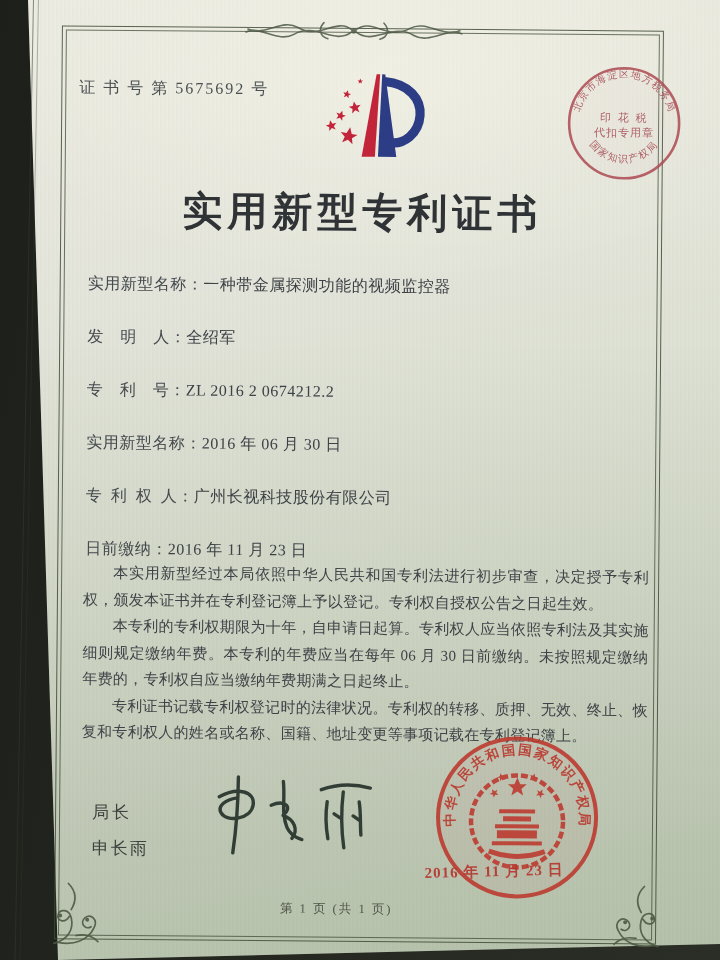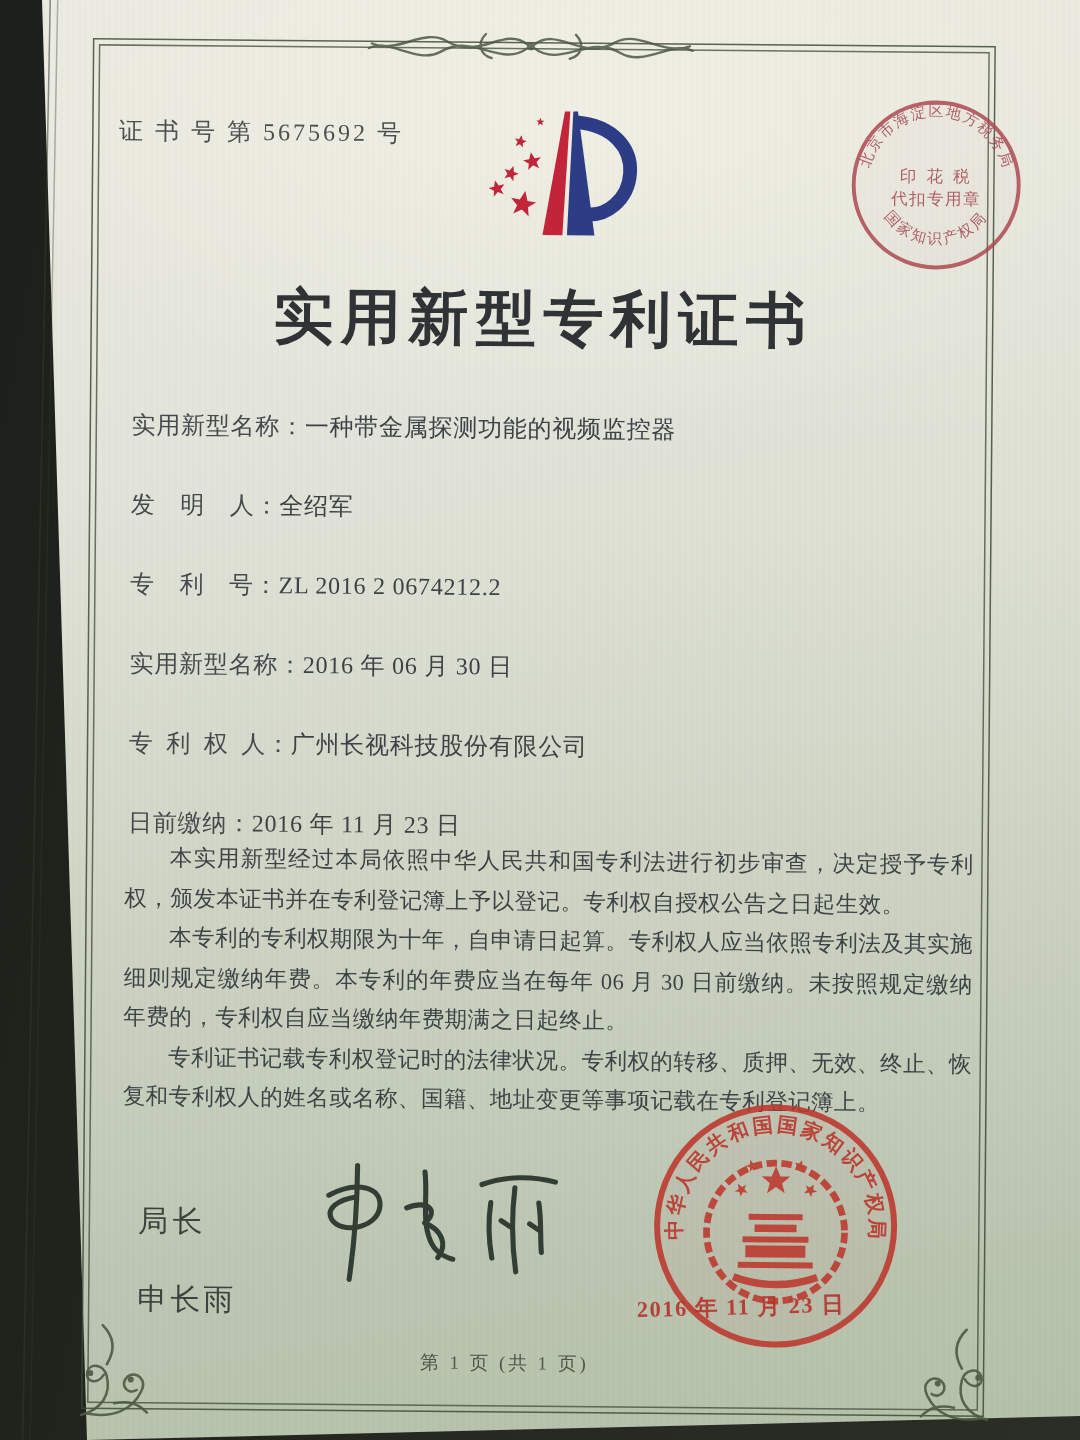--- a/index.html
+++ b/index.html
@@ -49,22 +49,22 @@
   }
   .fields{position:absolute;left:86px;top:276px;width:560px;font-size:16px;color:#41464a;}
   .field-row{position:absolute;left:0;white-space:nowrap;letter-spacing:.5px;}
   .field-row .flabel{color:#454a4e;}
   .field-row .fvalue{color:#3d4246;}
   .paras{
     position:absolute;left:84px;top:562px;width:566px;
     font-size:15px;line-height:26.5px;color:#3e4347;text-align:justify;
   }
   .paras p{margin:0;text-indent:2em;letter-spacing:.3px;}
-  .signer{position:absolute;left:95px;top:803px;font-size:20px;color:#3c423f;letter-spacing:3px;}
-  .signer .name{display:block;margin-top:25px;letter-spacing:2px;}
+  .signer{position:absolute;left:95px;top:803px;font-size:17px;color:#3c423f;letter-spacing:3px;}
+  .signer .name{display:block;margin-top:13px;letter-spacing:2px;}
   .signature{position:absolute;left:200px;top:770px;width:195px;height:92px;opacity:.9;}
   .official-seal{position:absolute;left:420px;top:716px;width:200px;height:200px;}
   .seal-date{
     position:absolute;left:428px;top:860px;width:200px;
     font-size:15px;color:#b5342c;letter-spacing:1px;transform:rotate(-2deg);
     font-weight:600;opacity:.9;
   }
   .footer{
     position:absolute;left:250px;top:901px;width:180px;text-align:center;
     font-size:12.5px;color:#4f5548;letter-spacing:2px;

